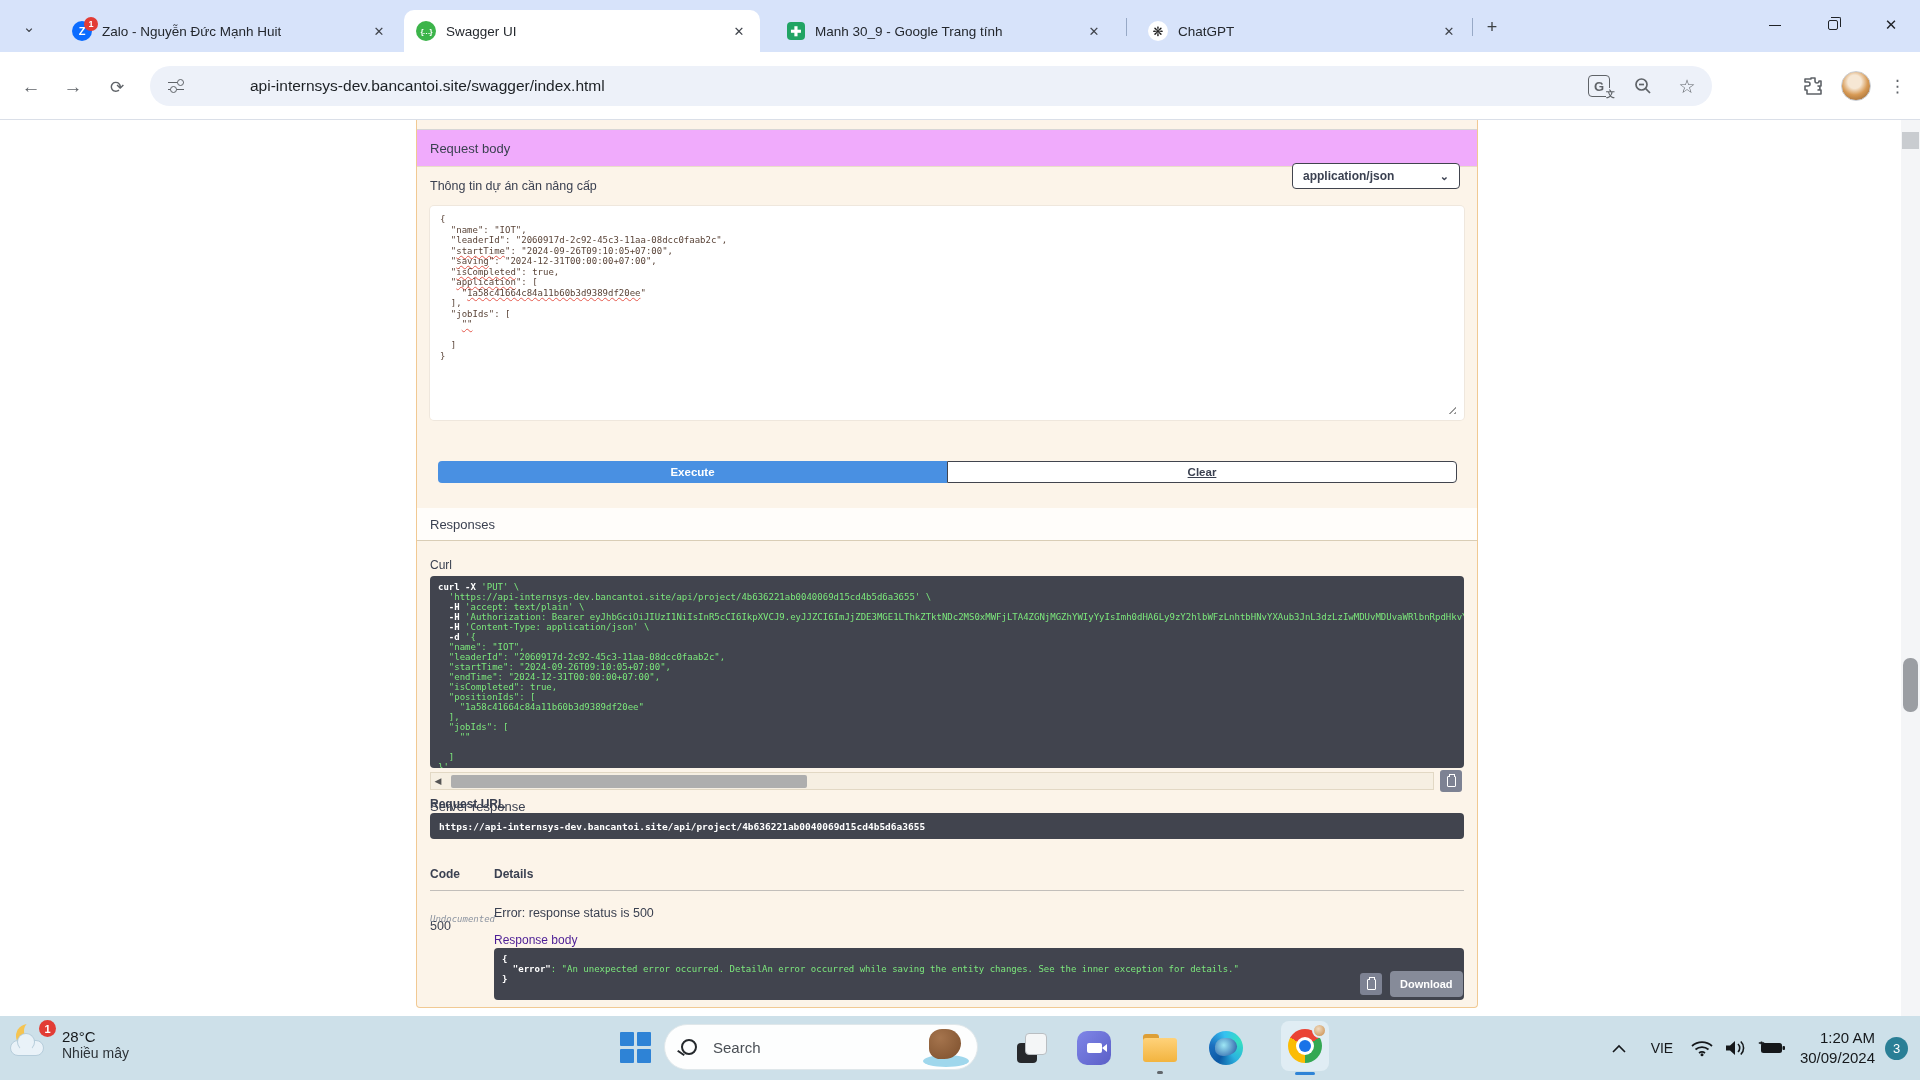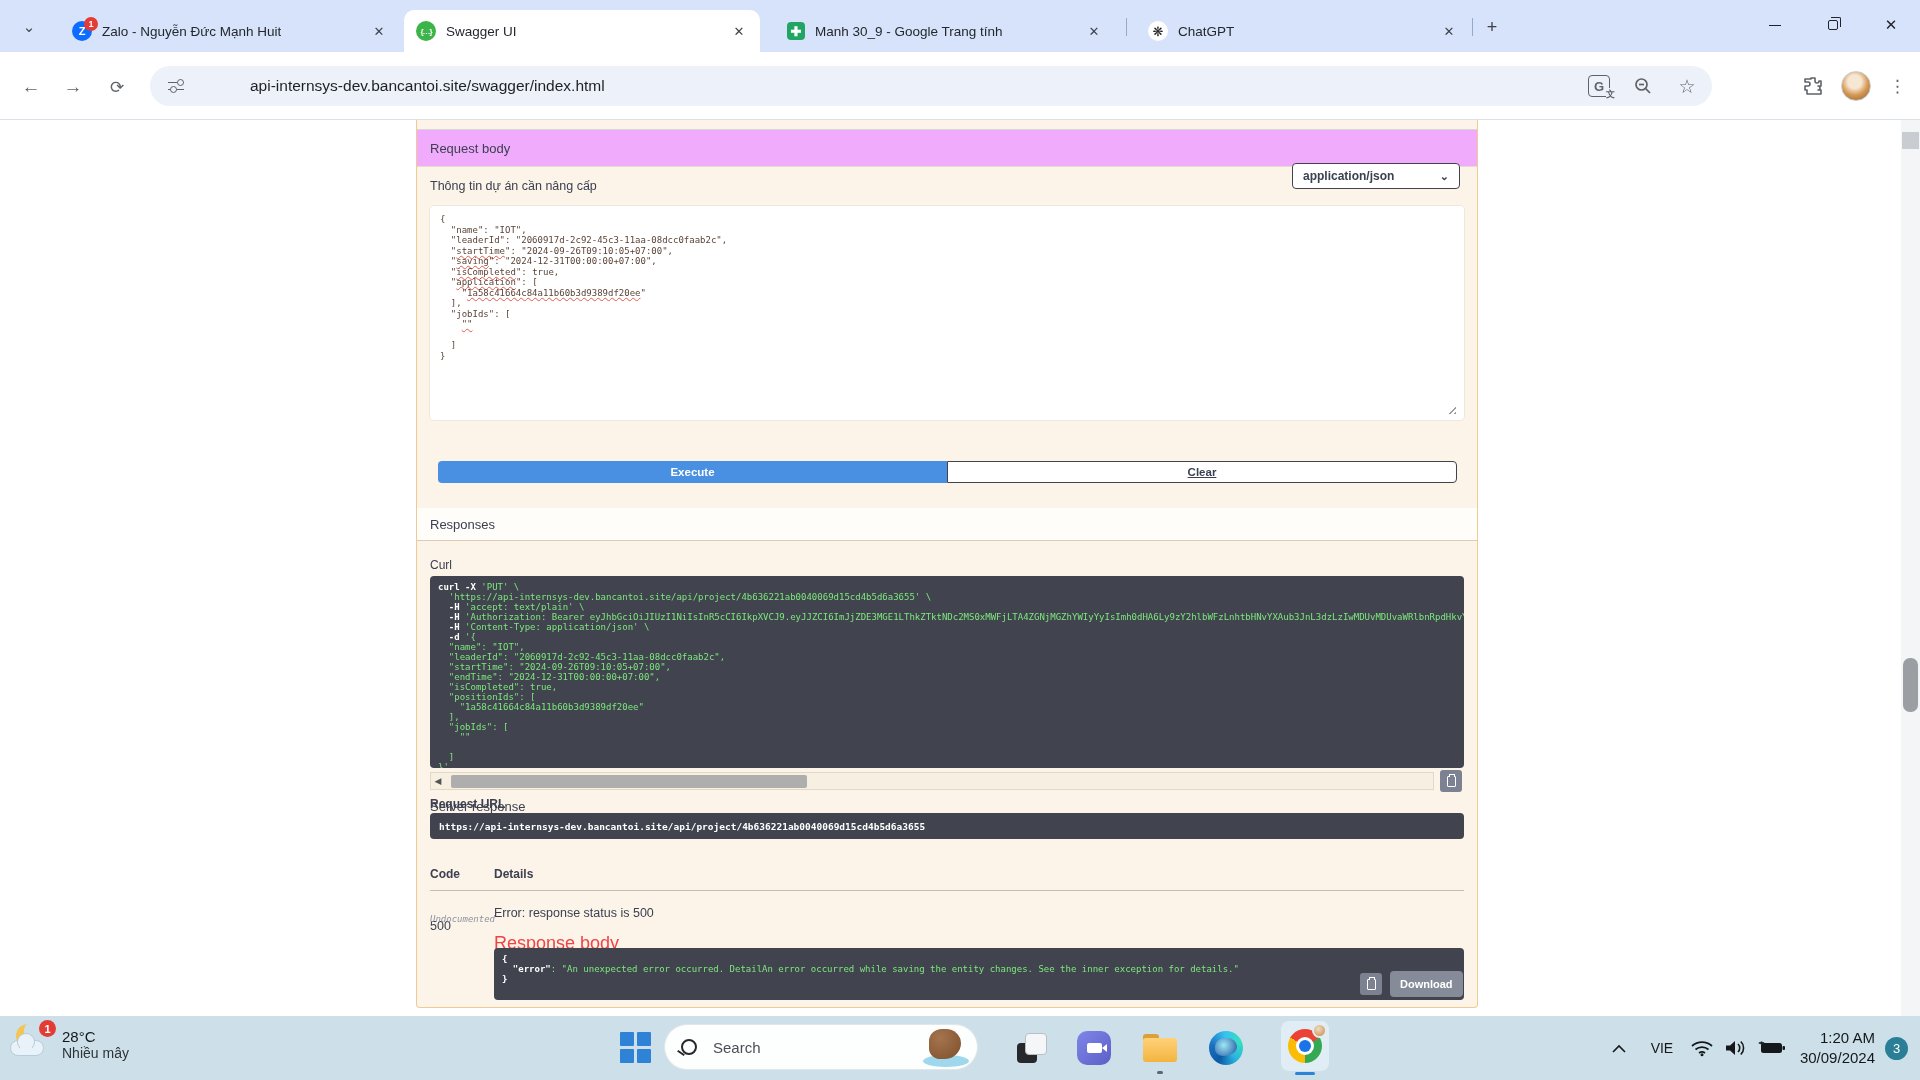--- a/index.html
+++ b/index.html
@@ -83,21 +83,21 @@
   .clip::before { content:""; position:absolute; left:1.5px; top:-3px; width:4px; height:2px; border:1.2px solid #fff; border-bottom:none; background:#7d8293; }
   .requrl-label { left:430px; top:797px; font-size:12px; font-weight:bold; color:#3b4151; }
   .requrl-box { left:430px; top:813px; width:1034px; height:26px; display:flex; align-items:center; padding:0 9px; }
   .requrl-box span { font-size:9.5px; font-weight:bold; color:#fff; }
   .srv-label { left:430px; top:799px; font-size:13px; color:#3b4151; }
   .th { font-size:12px; font-weight:bold; color:#3b4151; }
   .table-hr { left:430px; top:890px; width:1034px; height:1px; background:rgba(59,65,81,0.3); }
   .code-val { left:430px; top:899px; font-size:12.5px; color:#3b4151;margin-top:20px; }
   .undoc { left:430px; top:914px; font-size:9px; font-style:italic; color:#8c94a1; font-family:"DejaVu Sans Mono", monospace; }
   .err-msg { left:494px; top:906px; font-size:12.5px; color:#3b4151; }
-  .respbody-label { left:494px; top:933px; font-size:18px; color:#ef4444; }
+  .respbody-label { left:494px; top:933px; font-size:12px; color:#4c1d95; }
   .resp-box { left:494px; top:948px; width:970px; height:52px; padding:6px 8px; }
   .resp-actions { left:1360px; top:971px; display:flex; align-items:center; gap:8px; }
   .btn-download { height:26px; padding:0 10px; background:#868b99; border-radius:4px; color:#fff; font-size:11px; font-weight:bold; display:flex; align-items:center; }
 
   
   .vtrack { left:1901px; top:120px; width:19px; height:896px; background:#f4f5f7; }
   .vbtn { left:1902px; top:132px; width:17px; height:17px; background:#c9ccd0; }
   .vthumb { left:1903px; top:658px; width:15px; height:54px; background:#9b9ea3; border-radius:7px; }
 
   

